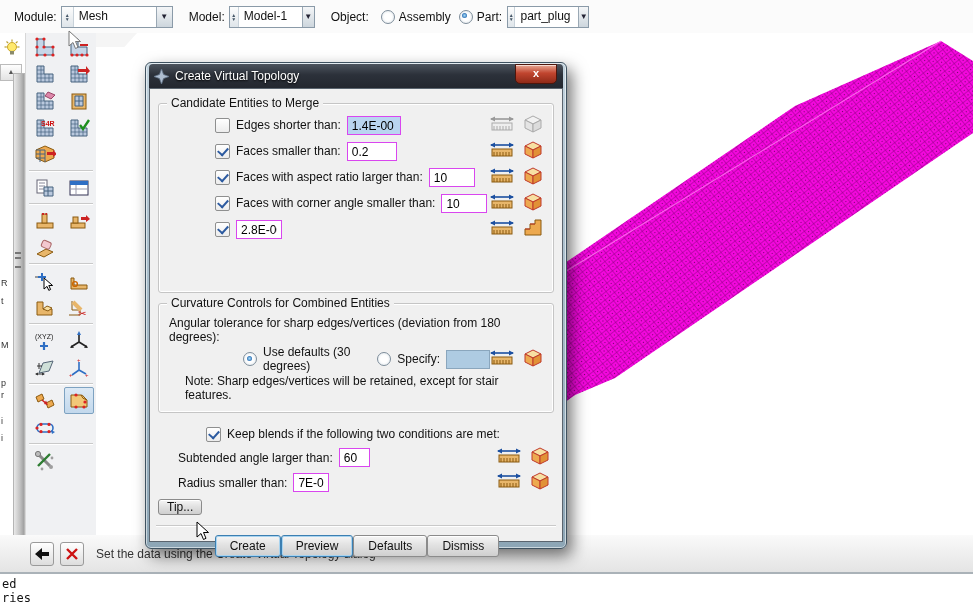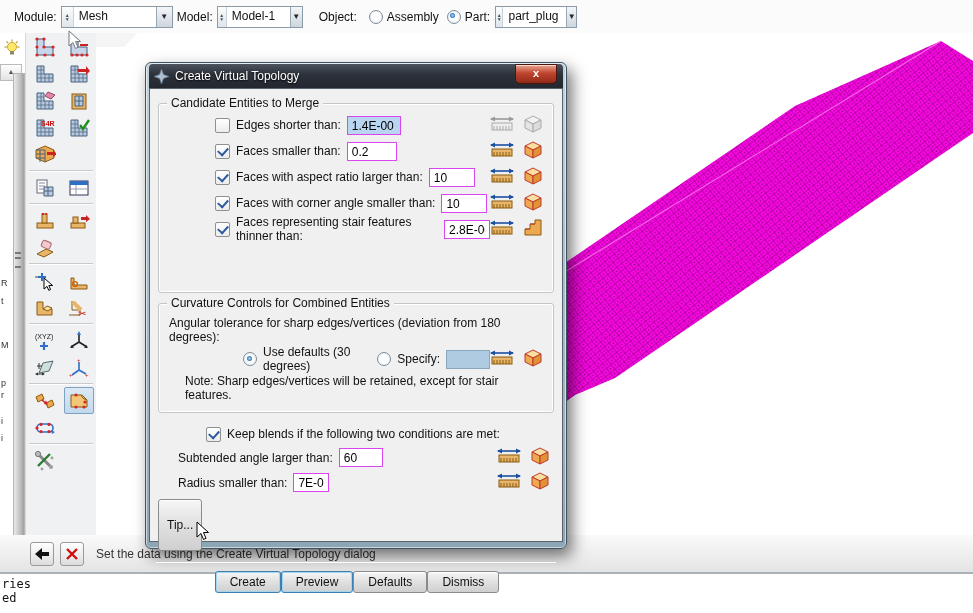--- a/index.html
+++ b/index.html
@@ -104,21 +104,21 @@
 <div class="topbar">
   <span class="tb-label">Module:</span>
   <div class="combo" style="width:110px">
     <div class="spin">
         <span>▲</span>
         <span>▼</span>
       </div>
     <div class="val" style="flex:1">Mesh</div>
     <div class="drop">▼</div>
   </div>
-  <span class="tb-label" style="margin-left:4px">Model:</span>
+  <span class="tb-label" style="margin-left:16px">Model:</span>
   <div class="combo" style="width:84px">
     <div class="spin">
         <span>▲</span>
         <span>▼</span>
       </div>
     <div class="val" style="flex:1">Model-1</div>
     <div class="drop">▼</div>
   </div>
   <span class="tb-label" style="margin-left:16px">Object:</span>
   <span class="radio"></span>
@@ -429,22 +429,22 @@
   </div>
   <div class="pb-btn">
     <svg width="12" height="12">
       <path d="M1,1 L11,11 M11,1 L1,11" stroke="#cc1111" stroke-width="2.4"></path>
     </svg>
   </div>
   <span class="pb-text">Set the data using the Create Virtual Topology dialog</span>
 </div>
 
 <div class="console">
+  <div>ed</div>
   <div>ries</div>
-  <div>ed</div>
 </div>
 
 <div class="dlg">
   <div class="dlg-title">
     <svg width="15" height="15" viewBox="0 0 15 15" style="margin-left:5px">
       <polygon points="7.5,0 9.5,5.5 15,7.5 9.5,9.5 7.5,15 5.5,9.5 0,7.5 5.5,5.5" fill="#aebdd0" stroke="#67788e" stroke-width="0.8"></polygon>
     </svg>
     <span class="txt">Create Virtual Topology</span>
     <div class="closebtn">
       <span>x</span>
@@ -553,21 +553,20 @@
               </svg></span>
           <span><svg width="20" height="20">
                 <polygon points="10,2 18,6 10,10 2,6" fill="#f7dfa2" stroke="#c0392b"></polygon>
                 <polygon points="2,6 10,10 10,18 2,14" fill="#eda94f" stroke="#c0392b"></polygon>
                 <polygon points="18,6 10,10 10,18 18,14" fill="#e19136" stroke="#c0392b"></polygon>
               </svg></span>
           </span>
       </div>
       <div class="row">
         <span class="chk on"></span>
-        <span class="lbl">Faces representing stair features thinner than:</span>
         <input class="fld" style="width: 46px;" readonly="" value="2.8E-00">
         <span class="iconpair">
             <span><svg width="24" height="16">
                 <line x1="1" y1="3" x2="23" y2="3" stroke="#1b4fa0" stroke-width="1.6"></line>
                 <polygon points="0,3 5,0.5 5,5.5" fill="#1b4fa0"></polygon>
                 <polygon points="24,3 19,0.5 19,5.5" fill="#1b4fa0"></polygon>
                 <rect x="2" y="7" width="20" height="7" fill="#e8b66a" stroke="#8a5a10"></rect>
                 <g stroke="#8a5a10">
                   <line x1="4" y1="10" x2="4" y2="14"></line>
                   <line x1="7" y1="10" x2="7" y2="14"></line>
@@ -618,21 +617,21 @@
       </div>
       <div class="note">Note: Sharp edges/vertices will be retained, except for stair features.</div>
     </div>
     
     <div class="row" style="height:22px">
       <span class="chk on"></span>
       <span class="lbl">Keep blends if the following two conditions are met:</span>
     </div>
     <div class="subrow">
       <span>Subtended angle larger than:</span>
-      <input class="fld" style="width: 44px;" readonly="" value="60">
+      <input class="fld" style="width: 31px;" readonly="" value="60">
       <span class="iconpair">
           <span><svg width="24" height="16">
               <line x1="1" y1="3" x2="23" y2="3" stroke="#1b4fa0" stroke-width="1.6"></line>
               <polygon points="0,3 5,0.5 5,5.5" fill="#1b4fa0"></polygon>
               <polygon points="24,3 19,0.5 19,5.5" fill="#1b4fa0"></polygon>
               <rect x="2" y="7" width="20" height="7" fill="#e8b66a" stroke="#8a5a10"></rect>
               <g stroke="#8a5a10">
                 <line x1="4" y1="10" x2="4" y2="14"></line>
                 <line x1="7" y1="10" x2="7" y2="14"></line>
                 <line x1="10" y1="10" x2="10" y2="14"></line>
@@ -666,21 +665,21 @@
                 <line x1="19" y1="10" x2="19" y2="14"></line>
               </g>
             </svg></span>
         <span><svg width="20" height="20">
               <polygon points="10,2 18,6 10,10 2,6" fill="#f7dfa2" stroke="#c0392b"></polygon>
               <polygon points="2,6 10,10 10,18 2,14" fill="#eda94f" stroke="#c0392b"></polygon>
               <polygon points="18,6 10,10 10,18 18,14" fill="#e19136" stroke="#c0392b"></polygon>
             </svg></span>
         </span>
     </div>
-    <button class="btn tipbtn" style="padding:18px 8px">Tip...</button>
+    <button class="btn tipbtn" style="padding:0 8px">Tip...</button>
     <div class="dlg-hr"></div>
     <div class="btnrow">
       <button class="btn focus">Create</button>
       <button class="btn focus">Preview</button>
       <button class="btn">Defaults</button>
       <button class="btn">Dismiss</button>
     </div>
   </div>
 </div>
 

